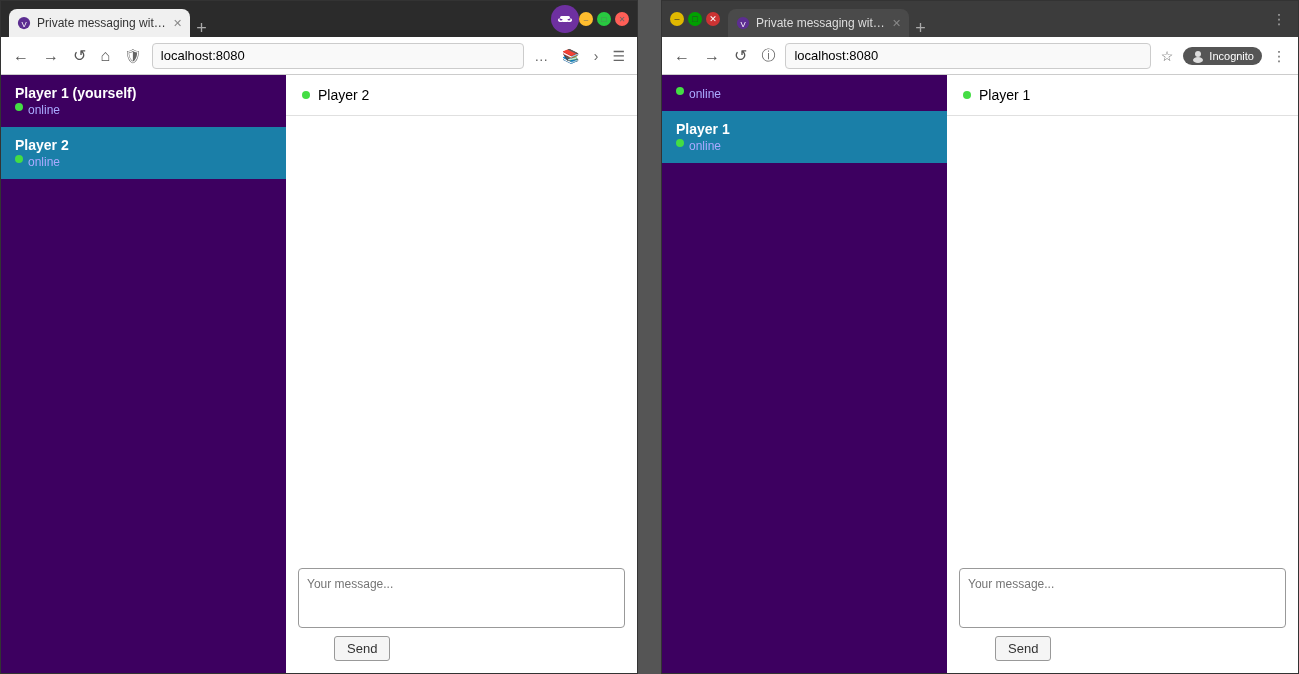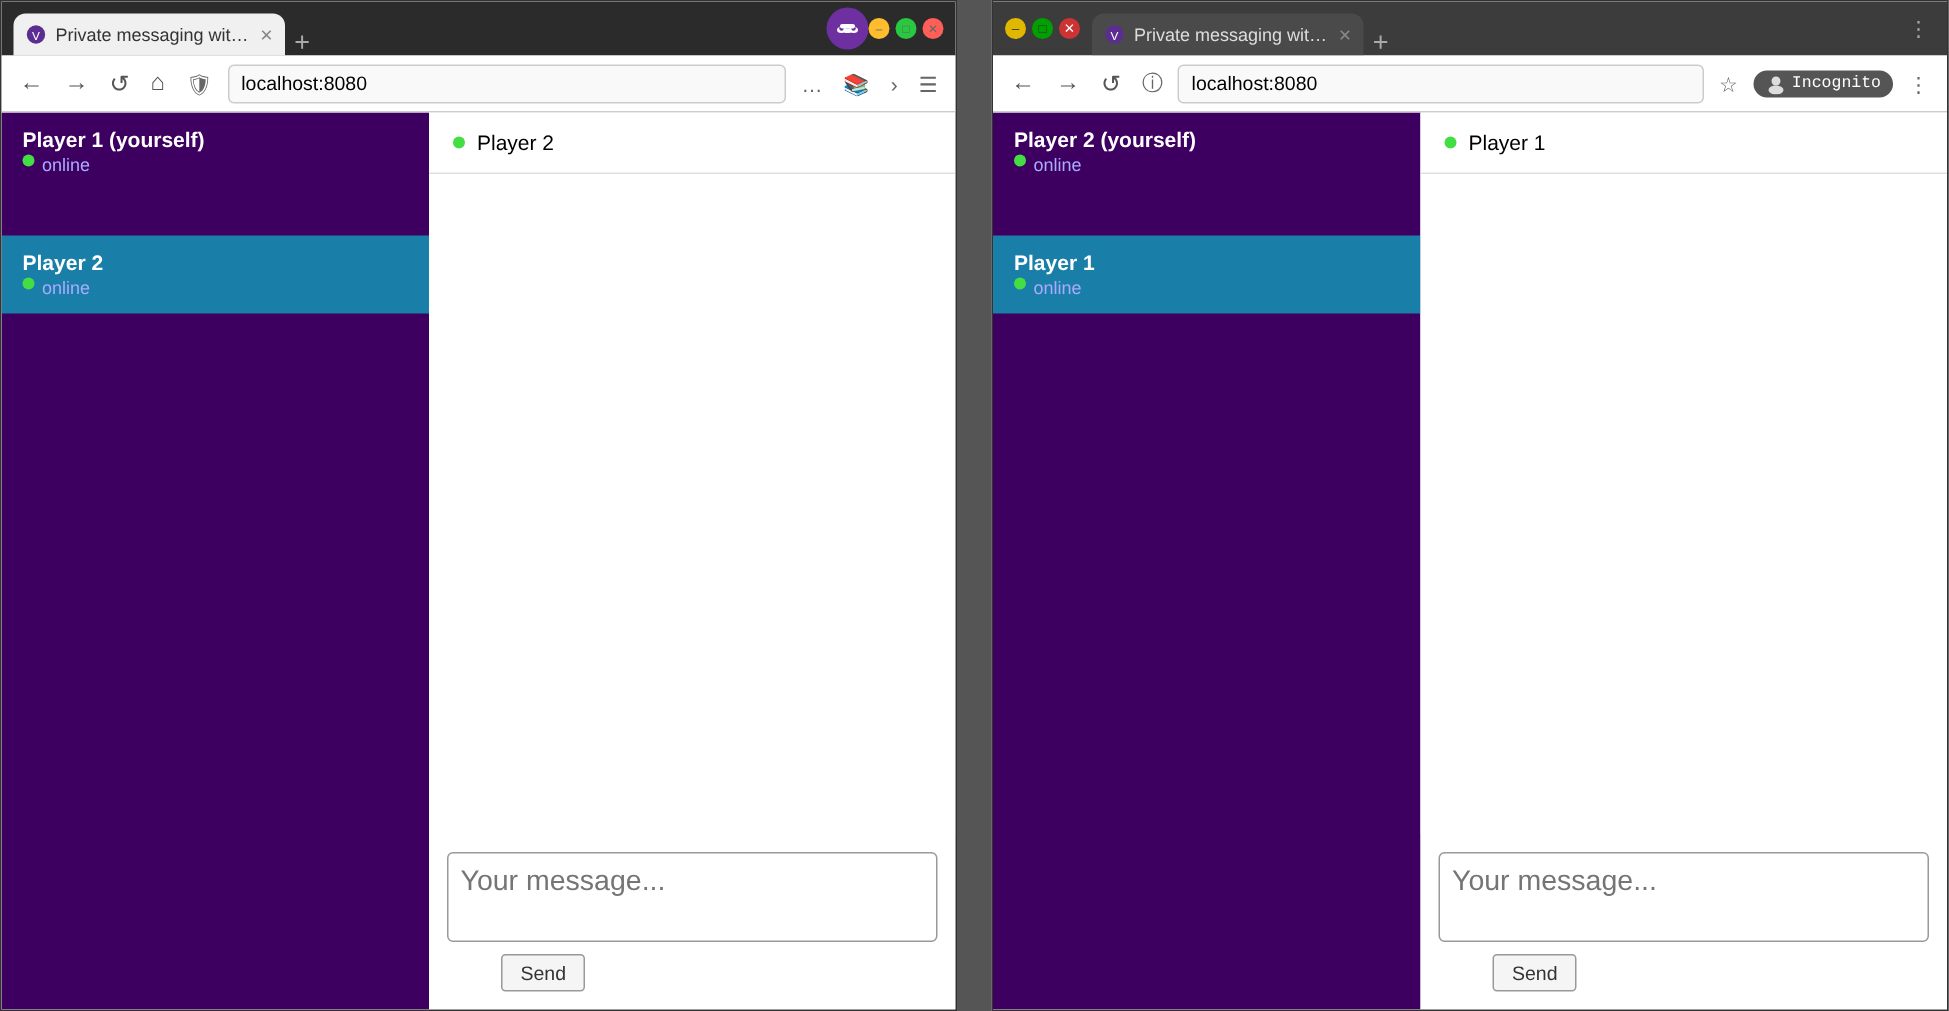--- a/index.html
+++ b/index.html
@@ -196,38 +196,36 @@
     
     .incognito-badge {
       display: flex;
       align-items: center;
       gap: 4px;
       background: #555;
       color: white;
       font-size: 11px;
       padding: 2px 8px;
       border-radius: 12px;
-      font-family: Liberation Mono, monospace;
     }
 
     
     .app-content {
       display: flex;
       flex: 1;
       overflow: hidden;
     }
 
     
     .sidebar {
       width: 285px;
       background: #3d0060;
       flex-shrink: 0;
       display: flex;
       flex-direction: column;
-      gap: 30px;
     }
 
     .sidebar-item {
       padding: 10px 14px;
       cursor: pointer;
       color: white;
     }
     .sidebar-item.active {
       background: #1a7fa8;
     }
@@ -286,21 +284,21 @@
       flex-direction: column;
       gap: 8px;
     }
 
     .message-textarea {
       width: 100%;
       height: 60px;
       border: 1px solid #999;
       border-radius: 4px;
       padding: 8px;
-      font-size: 19px;
+      font-size: 12px;
       font-family: Arial, sans-serif;
       resize: none;
       color: #999;
     }
 
     .send-btn {
       align-self: flex-start;
       padding: 4px 12px;
       border: 1px solid #999;
       background: #f5f5f5;
@@ -440,21 +438,20 @@
       </svg>
       <span>Incognito</span>
     </div>
     <span class="toolbar-icon">⋮</span>
   </div>
 
   <div class="app-content">
 
     <div class="sidebar">
       <div class="sidebar-item">
-        <div class="player-name">Player 2 (yourself)</div>
         <div class="player-status">
           <span class="status-dot"></span>
           <span>online</span>
         </div>
       </div>
       <div class="sidebar-item active">
         <div class="player-name">Player 1</div>
         <div class="player-status">
           <span class="status-dot"></span>
           <span>online</span>

